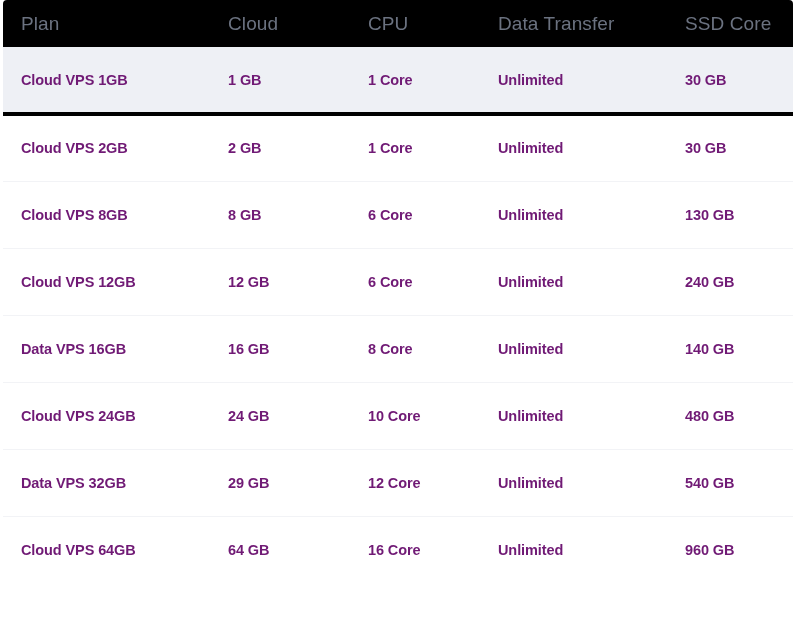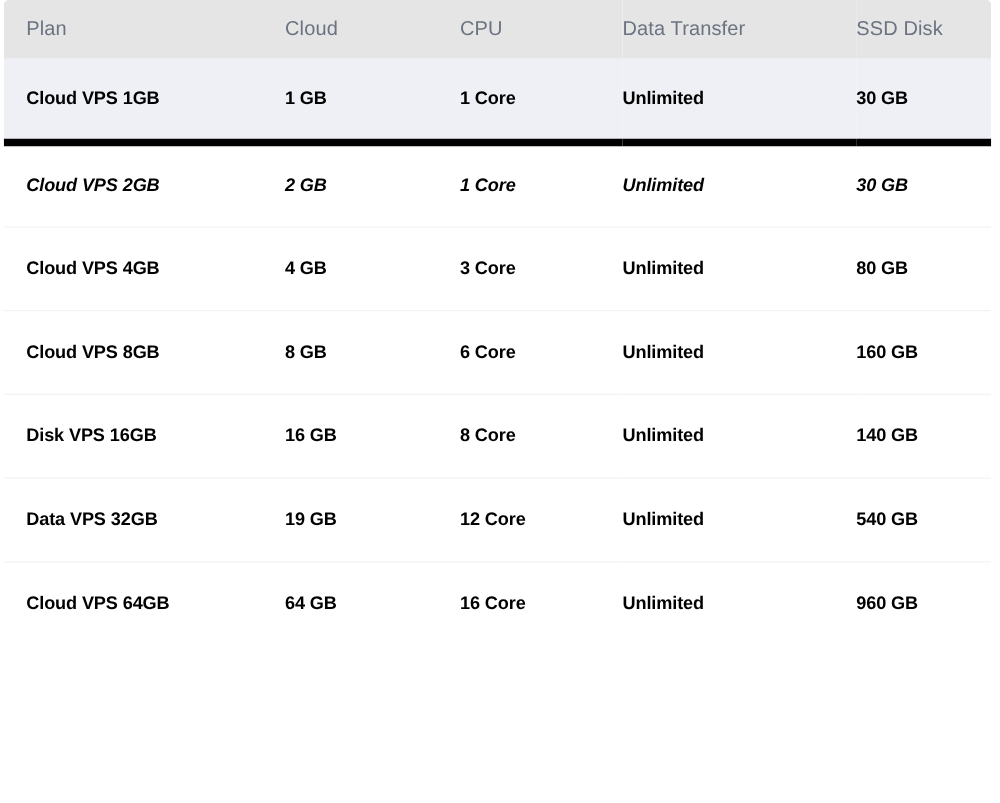--- a/index.html
+++ b/index.html
@@ -31,50 +31,49 @@
   
   col.c-plan     { width: 225px; }
   col.c-memory   { width: 140px; }
   col.c-cpu      { width: 130px; }
   col.c-transfer { width: 187px; }
   col.c-disk     { width: 108px; }
 
   thead th {
     text-align: left;
     font-weight: 400;
-    font-size: 16px;
+    font-size: 19px;
     color: #6b7280;
     letter-spacing: 0.1px;
     padding: 0 0 0 0;
     height: 47px;
     vertical-align: middle;
-    background: #e5e5e5;
+    background: #000000;
     white-space: nowrap;
   }
   thead th:first-child { padding-left: 18px; }
 
   tbody td {
     font-size: 14.5px;
     font-weight: 600;
-    color: #000000;
+    color: #701a75;
     height: 67px;
     vertical-align: middle;
     letter-spacing: -0.1px;
     white-space: nowrap;
     border-top: 1px solid #f2f3f6;
   }
   tbody td:first-child { padding-left: 18px; }
 
   tbody tr.row-highlight td {
     background: #eef0f5;
     border-top: 1px solid #eef0f5;
   }
   tbody tr.row-highlight + tr td {
-    border-top: 6px solid #000000;
-    font-style: italic;
+    border-top: 4px solid #000000;
   }
 
   tbody tr:first-child td { border-top: none; }
 </style>
 </head>
 <body>
 
 <div id="table-wrap">
   <table class="specs">
     <colgroup>
@@ -83,62 +82,69 @@
       <col class="c-cpu">
       <col class="c-transfer">
       <col class="c-disk">
     </colgroup>
     <thead>
       <tr>
         <th>Plan</th>
         <th>Cloud</th>
         <th>CPU</th>
         <th>Data Transfer</th>
-        <th>SSD Disk</th>
+        <th>SSD Core</th>
       </tr>
     </thead>
     <tbody id="table-body">
         <tr class="row-highlight">
           <td>Cloud VPS 1GB</td>
           <td>1 GB</td>
           <td>1 Core</td>
           <td>Unlimited</td>
           <td>30 GB</td>
         </tr>
         <tr>
           <td>Cloud VPS 2GB</td>
           <td>2 GB</td>
           <td>1 Core</td>
           <td>Unlimited</td>
           <td>30 GB</td>
         </tr>
         <tr>
-          <td>Cloud VPS 4GB</td>
-          <td>4 GB</td>
-          <td>3 Core</td>
-          <td>Unlimited</td>
-          <td>80 GB</td>
-        </tr>
-        <tr>
           <td>Cloud VPS 8GB</td>
           <td>8 GB</td>
           <td>6 Core</td>
           <td>Unlimited</td>
-          <td>160 GB</td>
+          <td>130 GB</td>
         </tr>
         <tr>
-          <td>Disk VPS 16GB</td>
+          <td>Cloud VPS 12GB</td>
+          <td>12 GB</td>
+          <td>6 Core</td>
+          <td>Unlimited</td>
+          <td>240 GB</td>
+        </tr>
+        <tr>
+          <td>Data VPS 16GB</td>
           <td>16 GB</td>
           <td>8 Core</td>
           <td>Unlimited</td>
           <td>140 GB</td>
         </tr>
         <tr>
+          <td>Cloud VPS 24GB</td>
+          <td>24 GB</td>
+          <td>10 Core</td>
+          <td>Unlimited</td>
+          <td>480 GB</td>
+        </tr>
+        <tr>
           <td>Data VPS 32GB</td>
-          <td>19 GB</td>
+          <td>29 GB</td>
           <td>12 Core</td>
           <td>Unlimited</td>
           <td>540 GB</td>
         </tr>
         <tr>
           <td>Cloud VPS 64GB</td>
           <td>64 GB</td>
           <td>16 Core</td>
           <td>Unlimited</td>
           <td>960 GB</td>

